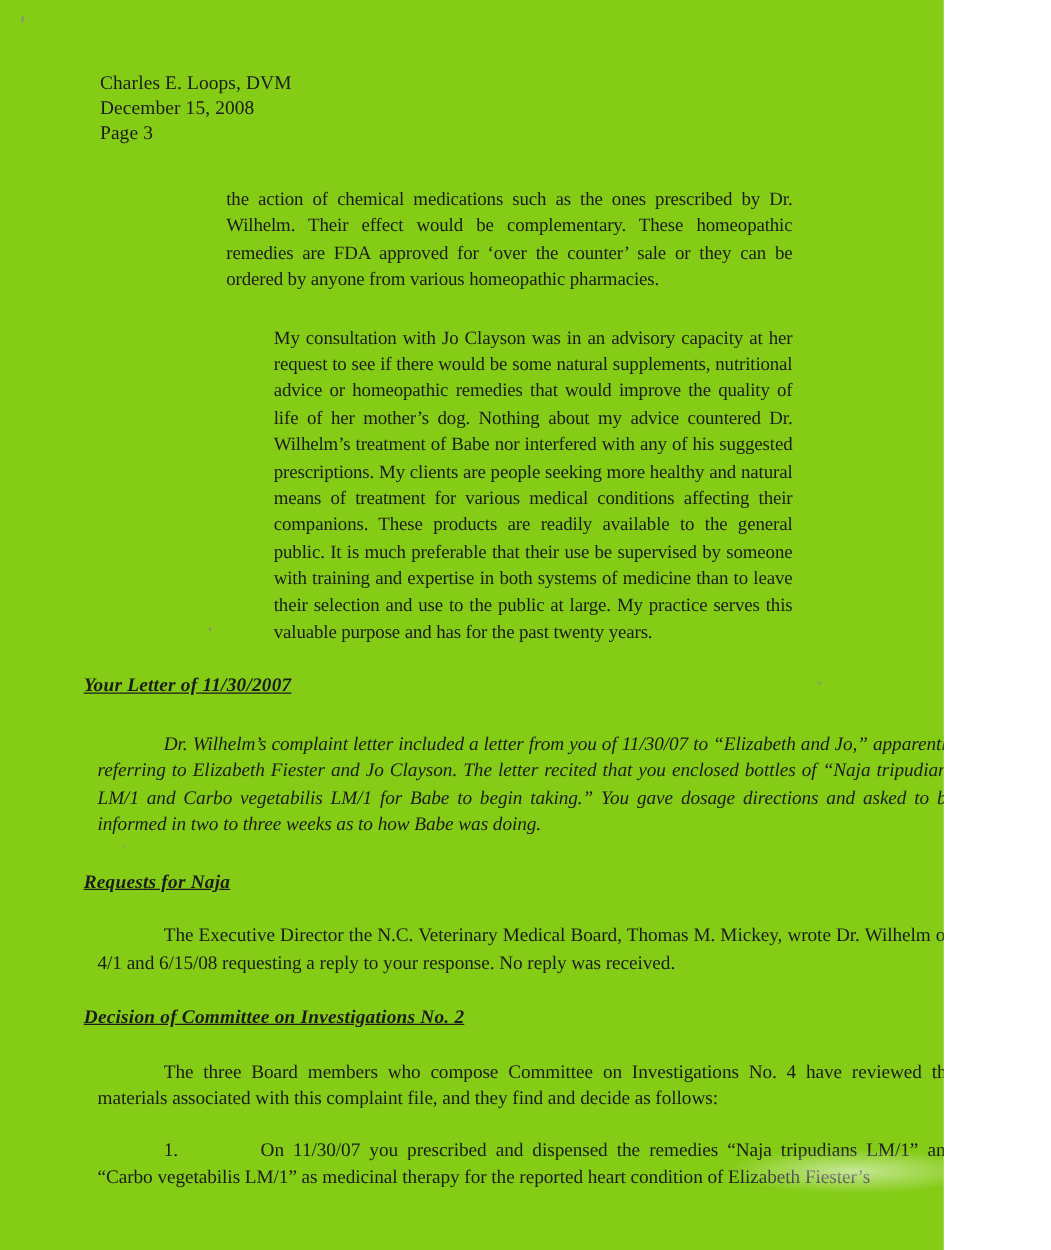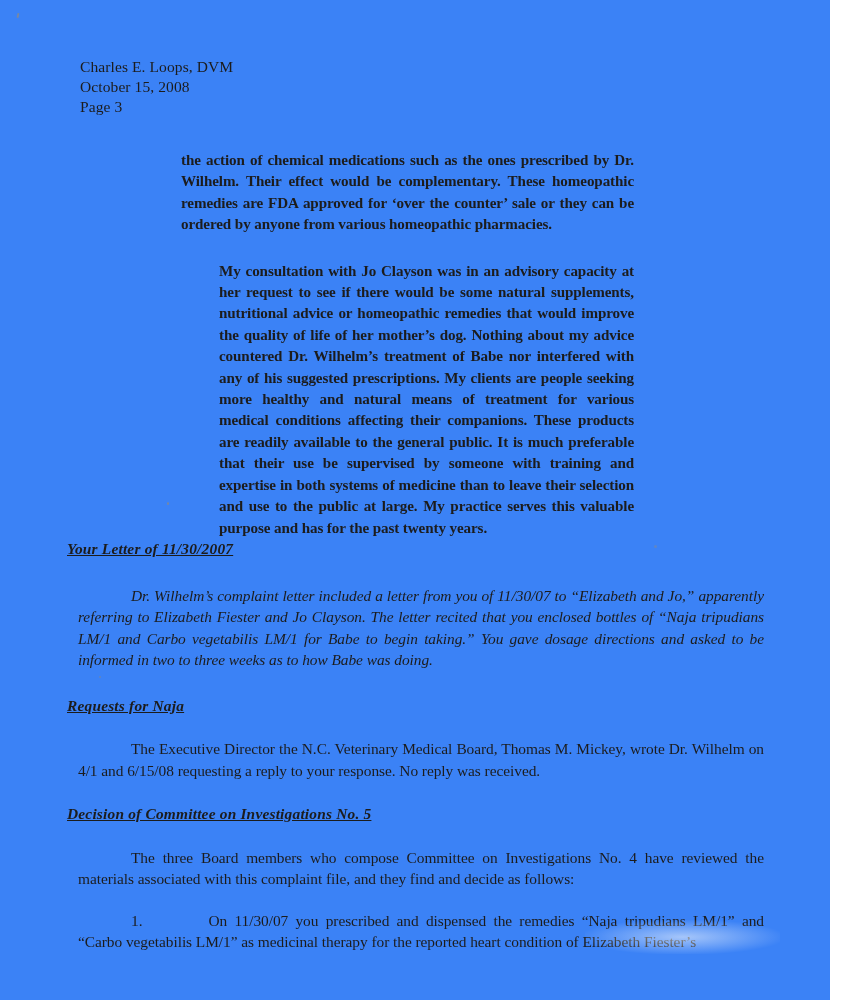--- a/index.html
+++ b/index.html
@@ -1,36 +1,35 @@
 <!DOCTYPE html>
 <html><head>
 <meta charset="utf-8">
 <style>
   * { margin:0; padding:0; box-sizing:border-box; }
   html,body { background:#ffffff; }
   .page {
     position:relative;
-    width:830px; height:1000px;
-    background:#3b82f6;
+    width:755px; height:1000px;
+    background:#84cc16;
     font-family:"Liberation Serif","DejaVu Serif",serif;
     color:#1c1c1c;
     overflow:hidden;
   }
   .speck { position:absolute; background:#8a8a8a; border-radius:50%; opacity:.75; }
   .header {
     position:absolute; left:80px; top:57px;
     font-size:15.5px; line-height:20px;
     letter-spacing:.1px;
   }
   .indent-block {
     position:absolute; left:181px; top:150px; width:453px;
     font-size:15.1px; line-height:21.4px;
     text-align:justify;
     letter-spacing:-.1px;
-    font-weight:bold;
   }
   .indent-block p + p { margin-top:25px;margin-left:38px; }
   .lower {
     position:absolute; left:78px; top:538px; width:686px;
     font-size:15.4px; line-height:21.5px;
   }
   .heading {
     text-align:left;
     font-size:15.4px;
     font-style:italic;
@@ -60,37 +59,37 @@
 
 <div class="page">
 
   <span class="speck" style="left:17px;top:13px;width:2px;height:5px;border-radius:1px;transform:rotate(12deg);"></span>
   <span class="speck" style="left:167px;top:502px;width:2px;height:3px;"></span>
   <span class="speck" style="left:654px;top:545px;width:3px;height:3px;opacity:.45;"></span>
   <span class="speck" style="left:99px;top:676px;width:2px;height:2px;opacity:.5;"></span>
 
   <div class="header">
     <div>Charles E. Loops, DVM</div>
-    <div>October 15, 2008</div>
+    <div>December 15, 2008</div>
     <div>Page 3</div>
   </div>
 
   <div class="indent-block">
     <p>the action of chemical medications such as the ones prescribed by Dr. Wilhelm.  Their effect would be complementary.  These homeopathic remedies are FDA approved for ‘over the counter’ sale or they can be ordered by anyone from various homeopathic pharmacies.</p>
     <p>My consultation with Jo Clayson was in an advisory capacity at her request to see if there would be some natural supplements, nutritional advice or homeopathic remedies that would improve the quality of life of her mother’s dog.  Nothing about my advice countered Dr. Wilhelm’s treatment of Babe nor interfered with any of his suggested prescriptions.  My clients are people seeking more healthy and natural means of treatment for various medical conditions affecting their companions.  These products are readily available to the general public.  It is much preferable that their use be supervised by someone with training and expertise in both systems of medicine than to leave their selection and use to the public at large.  My practice serves this valuable purpose and has for the past twenty years.</p>
   </div>
 
   <div class="lower">
     <h2 class="heading">Your Letter of 11/30/2007</h2>
     <p class="body mt25">Dr. Wilhelm’s complaint letter included a letter from you of 11/30/07 to “Elizabeth and Jo,” apparently referring to Elizabeth Fiester and Jo Clayson.  The letter recited that you enclosed bottles of “Naja tripudians LM/1 and Carbo vegetabilis LM/1 for Babe to begin taking.”  You gave dosage directions and asked to be informed in two to three weeks as to how Babe was doing.</p>
 
     <h2 class="heading mt24">Requests for Naja</h2>
     <p class="body mt22">The Executive Director the N.C. Veterinary Medical Board, Thomas M. Mickey, wrote Dr. Wilhelm on 4/1 and 6/15/08 requesting a reply to your response.  No reply was received.</p>
 
-    <h2 class="heading mt22">Decision of Committee on Investigations No. 5</h2>
+    <h2 class="heading mt22">Decision of Committee on Investigations No. 2</h2>
     <p class="body mt22">The three Board members who compose Committee on Investigations No. 4 have reviewed the materials associated with this complaint file, and they find and decide as follows:</p>
 
     <p class="body mt20"><span>1.</span><span class="tab"></span><span>On 11/30/07 you prescribed and dispensed the remedies “Naja tripudians LM/1” and “Carbo vegetabilis LM/1” as medicinal therapy for the reported heart condition of Elizabeth Fiester’s</span></p>
   </div>
 
   <div class="fade"></div>
 
 </div>
 
 </body></html>

